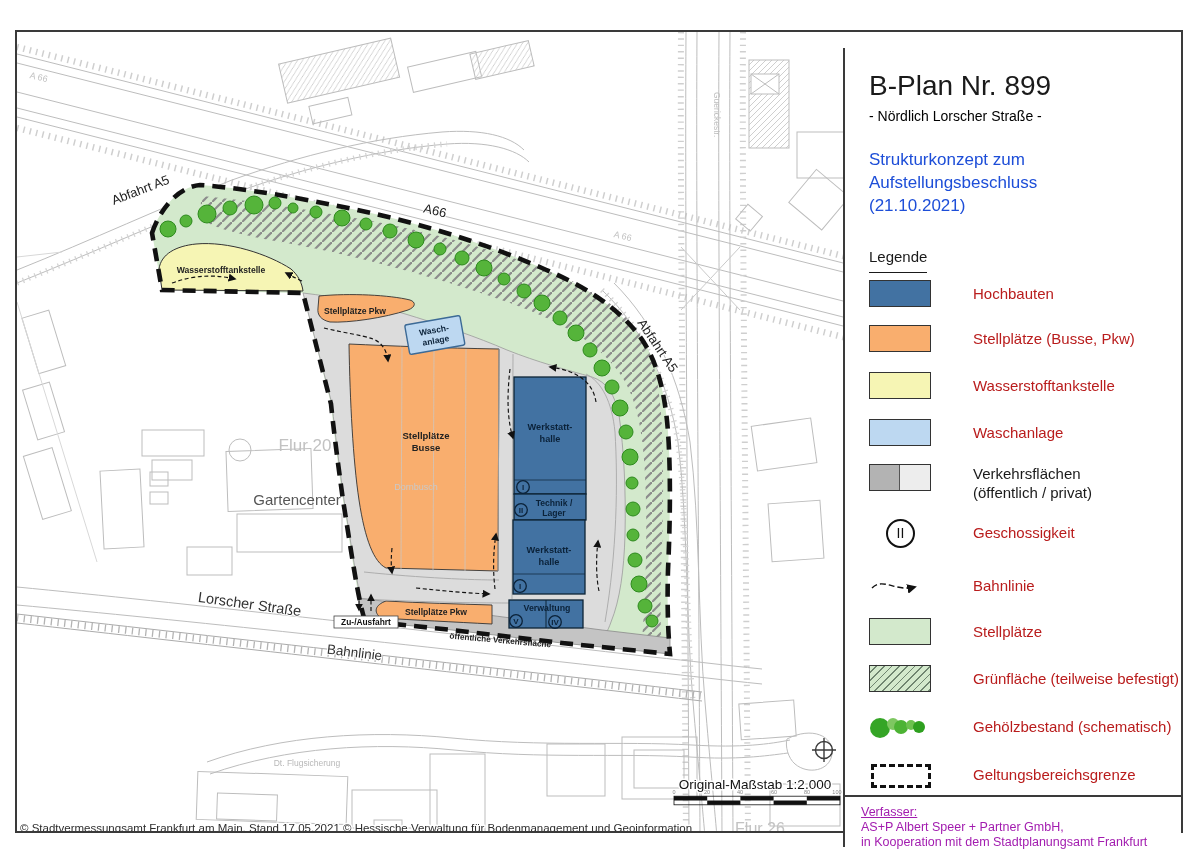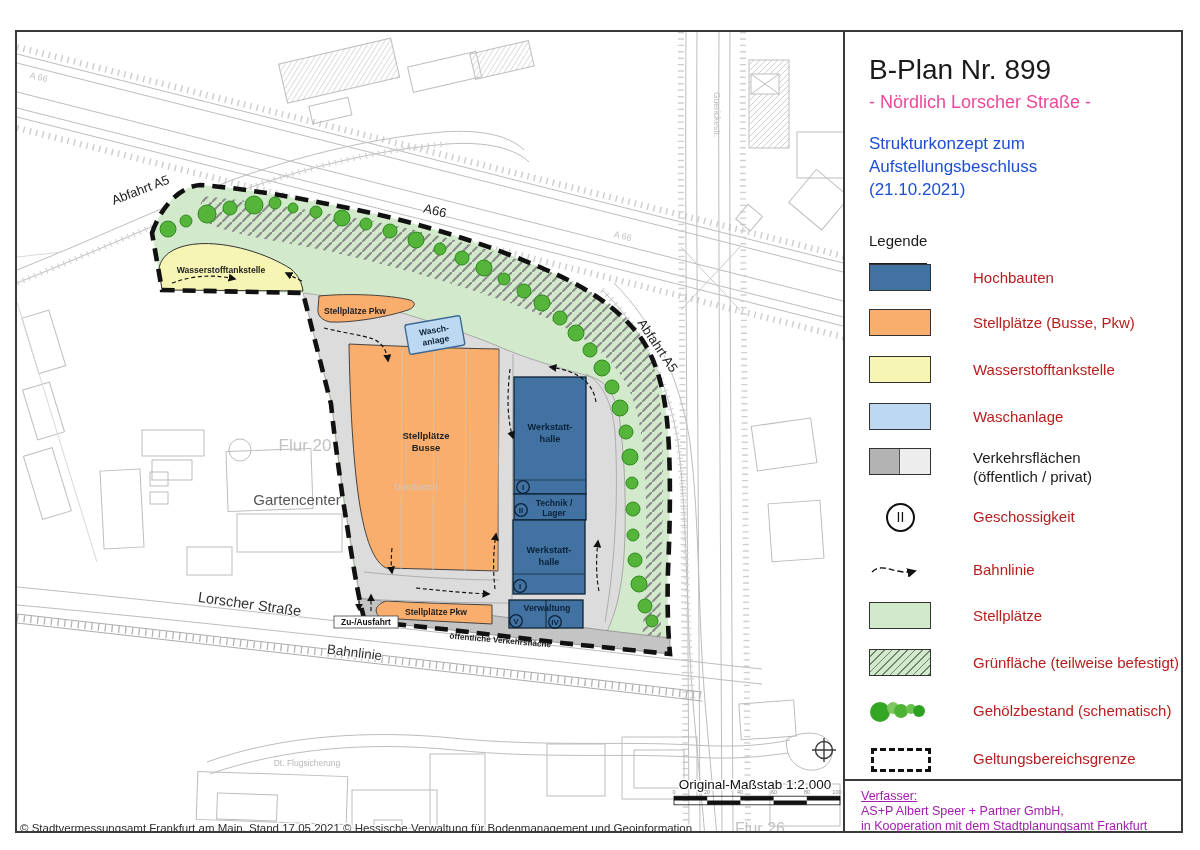--- a/index.html
+++ b/index.html
@@ -1,25 +1,25 @@
 <!DOCTYPE html>
 <html><head>
 <meta charset="utf-8">
 <style>
   html,body{margin:0;padding:0;background:#fff;}
   body{font-family:"Liberation Sans","DejaVu Sans",sans-serif;}
   #page{position:relative;width:1200px;height:850px;background:#fff;overflow:hidden;}
   #sheet{position:absolute;left:15px;top:30px;width:1168px;height:803px;border:2px solid #3a3a3a;box-sizing:border-box;background:#fff;}
   #mapwrap{position:absolute;left:0;top:0;width:828px;height:799px;overflow:hidden;}
   
-  #panel{position:absolute;right:0;top:0;width:338px;height:799px;background:#fff;border-left:2px solid #3a3a3a;box-sizing:border-box;}
+  #panel{position:absolute;right:0;top:16px;width:338px;height:799px;background:#fff;border-left:2px solid #3a3a3a;box-sizing:border-box;}
   .p-title{position:absolute;left:24px;top:22px;font-size:28px;color:#1a1a1a;white-space:nowrap;}
-  .p-subtitle{position:absolute;left:24px;top:60px;font-size:18px;color:#ec4899;white-space:nowrap;}
+  .p-subtitle{position:absolute;left:24px;top:60px;font-size:14px;color:#000000;white-space:nowrap;}
   .p-concept{position:absolute;left:24px;top:100px;font-size:17px;line-height:23px;color:#1d4ed8;}
-  .p-legende{position:absolute;left:24px;top:200px;font-size:15px;color:#1a1a1a;border-bottom:1px solid #1a1a1a;padding-bottom:14px;}
+  .p-legende{position:absolute;left:24px;top:200px;font-size:15px;color:#1a1a1a;border-bottom:1px solid #1a1a1a;padding-bottom:7px;}
   .lrow{position:absolute;left:24px;width:300px;height:27px;}
   .lrow .sw{position:absolute;left:0;top:0;width:62px;height:27px;border:1px solid #333;box-sizing:border-box;}
   .lrow .lbl{position:absolute;left:104px;top:0;font-size:15px;line-height:27px;color:#b91c1c;white-space:nowrap;}
   .lrow .lbl2{position:absolute;left:104px;top:0;font-size:15px;line-height:19px;color:#1a1a1a;white-space:nowrap;}
   .sw-hochbauten{background:#4272A2;}
   .sw-stellplaetze{background:#F9AE6E;}
   .sw-wasserstoff{background:#F6F5B4;}
   .sw-wasch{background:#BDD8F1;}
   .sw-verkehr{display:flex;border:1px solid #555;}
   .sw-verkehr .half1{width:50%;height:100%;background:#B3B3B3;border-right:1px solid #555;box-sizing:border-box;}

